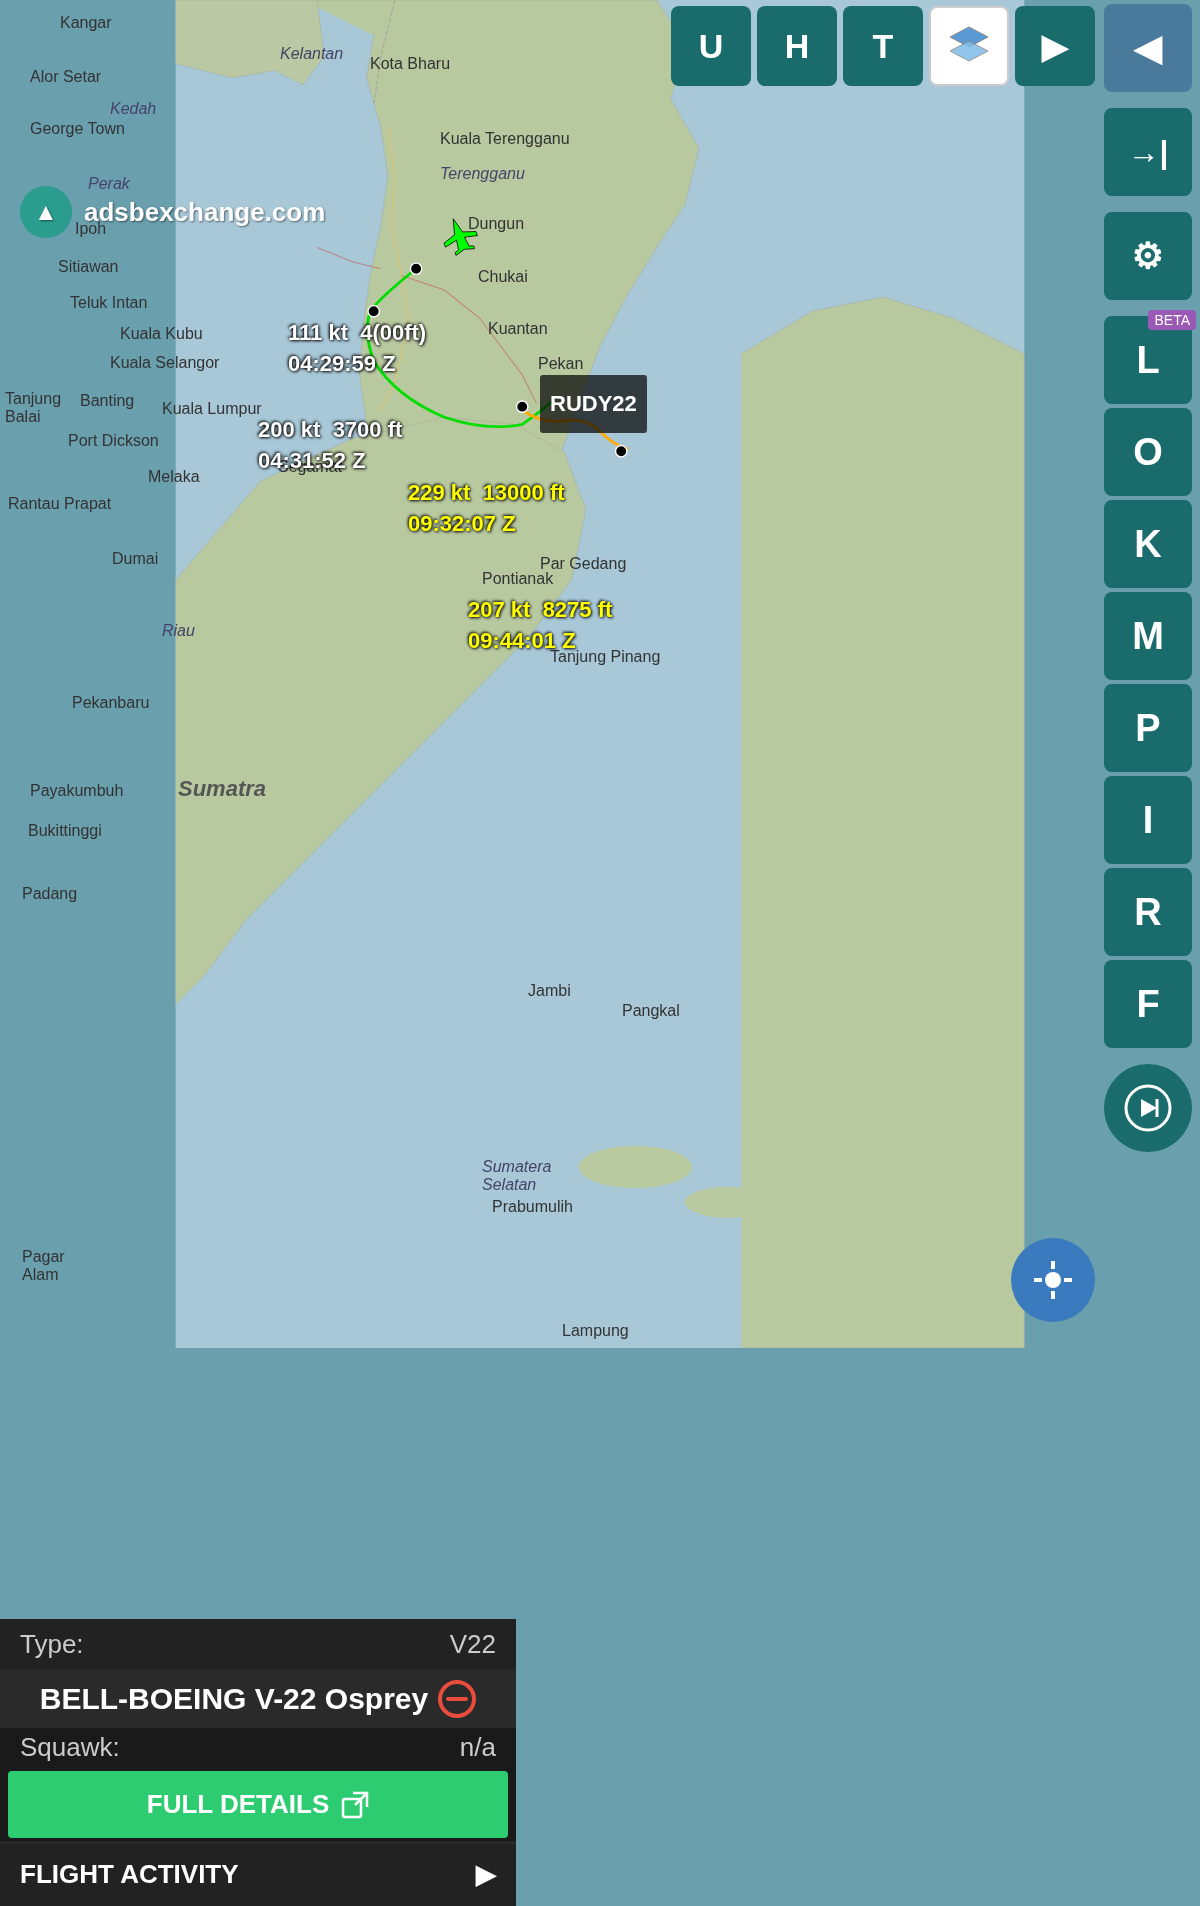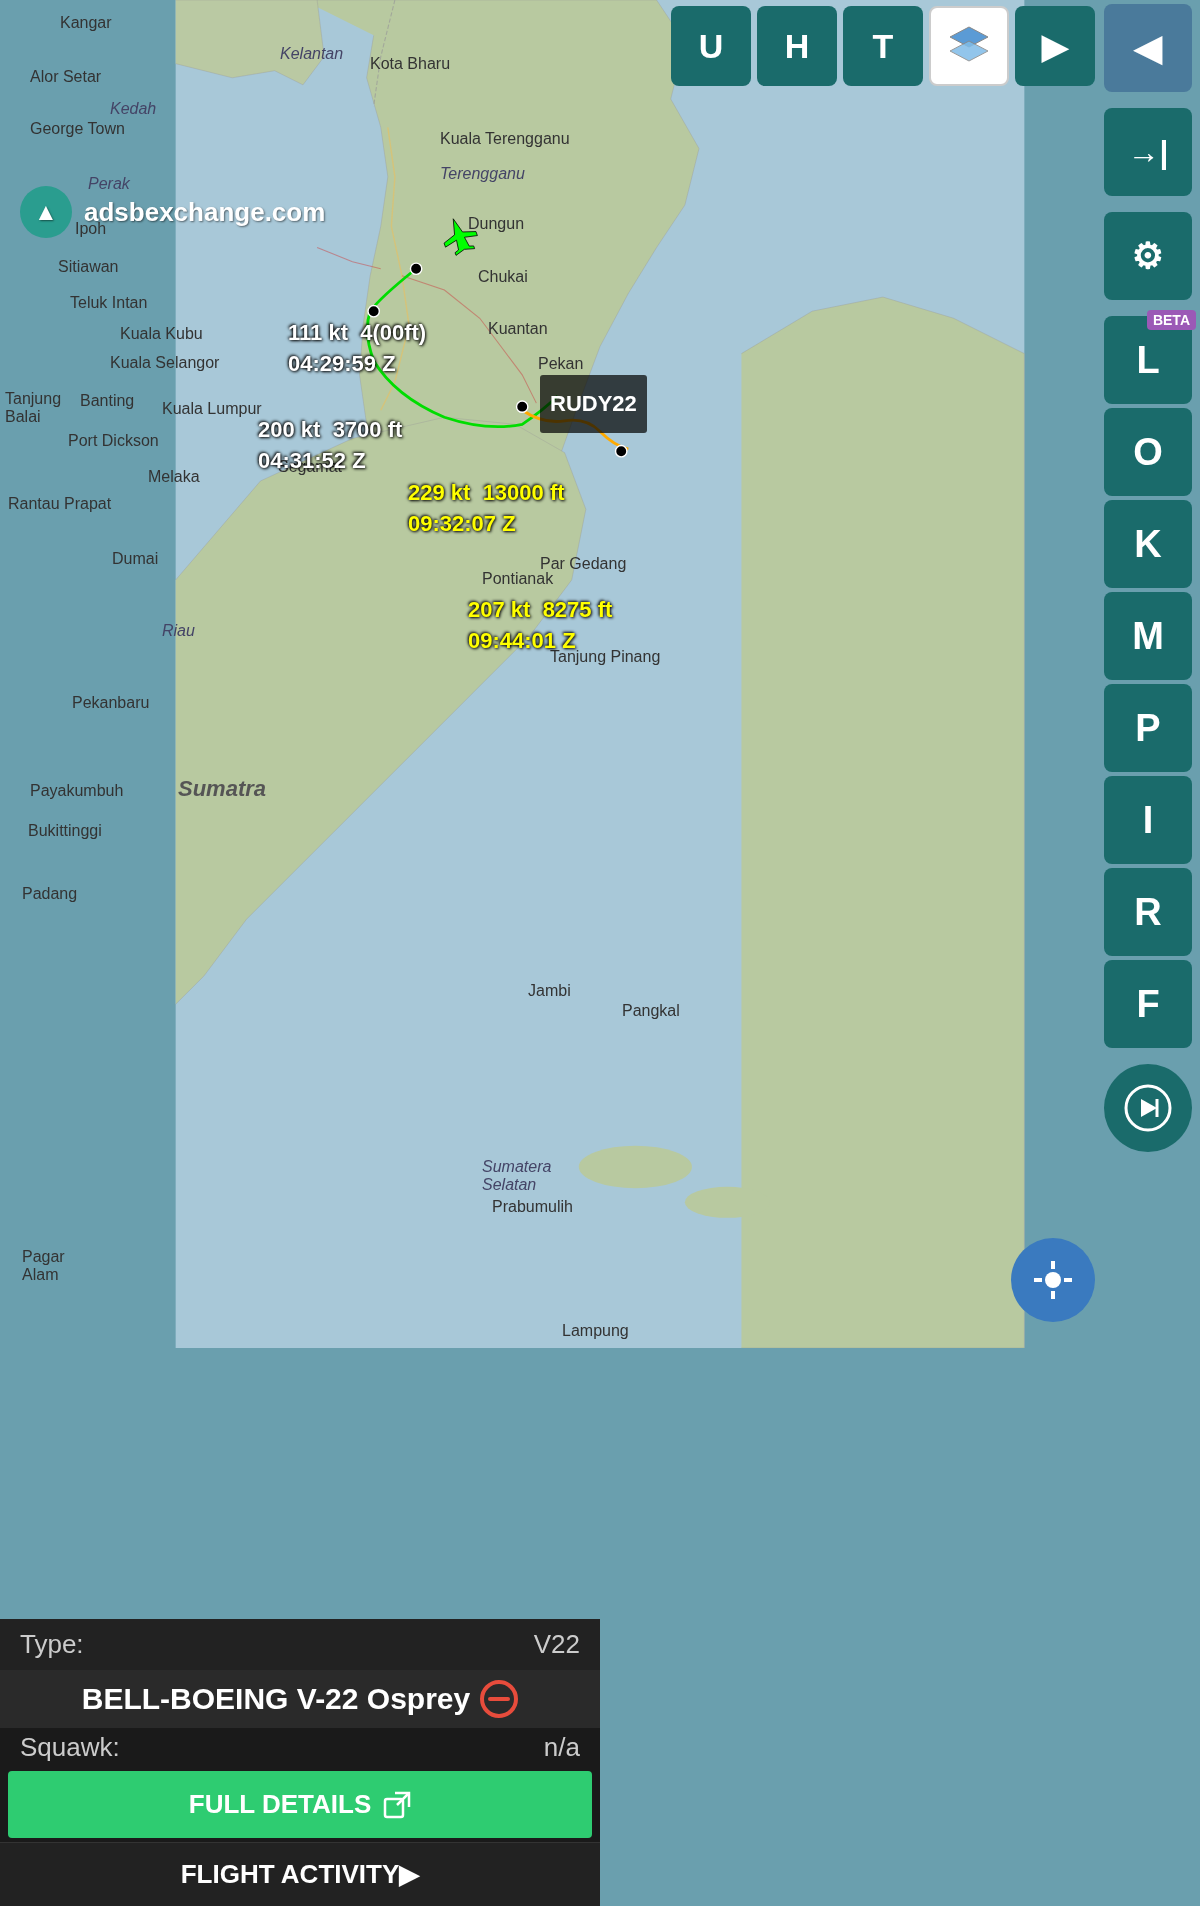--- a/index.html
+++ b/index.html
@@ -110,21 +110,21 @@
 
     .btn-teal { background: #1a6b6b; }
     .btn-blue-gray { background: #4a7a9b; }
     .btn-letter { background: #1a6b6b; font-size: 38px; font-weight: 900; }
 
     .beta-badge {
       position: absolute;
       background: #9b59b6;
       color: white;
       font-size: 14px;
-      font-weight: bold;
+      font-weight: normal;
       padding: 2px 6px;
       border-radius: 4px;
       top: 310px;
       right: 4px;
     }
 
     
     .top-buttons {
       position: absolute;
       top: 6px;
@@ -158,21 +158,21 @@
       justify-content: center;
       cursor: pointer;
       border: 2px solid #ccc;
     }
 
     
     .bottom-panel {
       position: absolute;
       bottom: 0;
       left: 0;
-      width: 600px;
+      width: 516px;
       background: #1a1a1a;
       color: white;
     }
 
     .panel-type-row {
       display: flex;
       justify-content: space-between;
       padding: 10px 20px;
       font-size: 26px;
       color: #ccc;
@@ -229,21 +229,21 @@
       font-weight: bold;
       padding: 18px;
       cursor: pointer;
       margin: 4px 8px;
       border-radius: 4px;
     }
 
     .flight-activity-btn {
       display: flex;
       align-items: center;
-      justify-content: center;
+      justify-content: space-between;
       padding: 16px 20px;
       font-size: 26px;
       font-weight: bold;
       color: white;
       background: #222;
       cursor: pointer;
       border-top: 1px solid #333;
     }
 
     .history-section {

